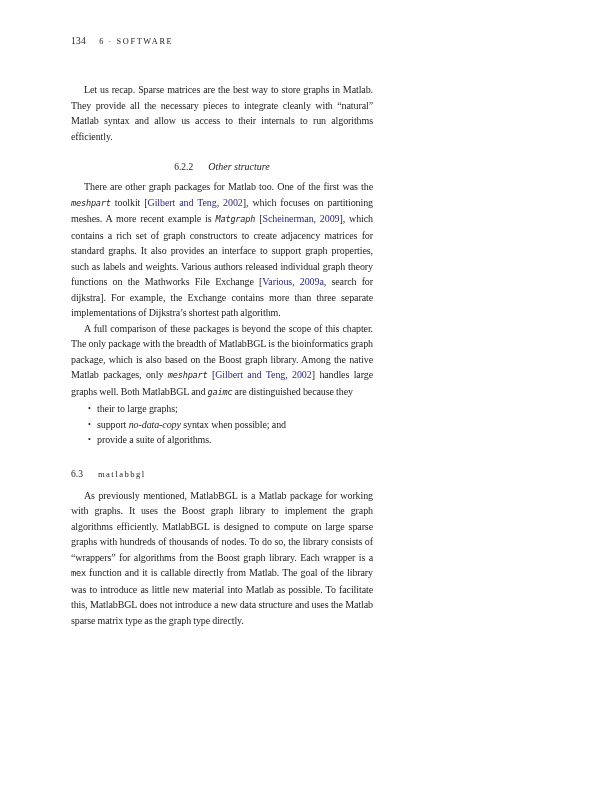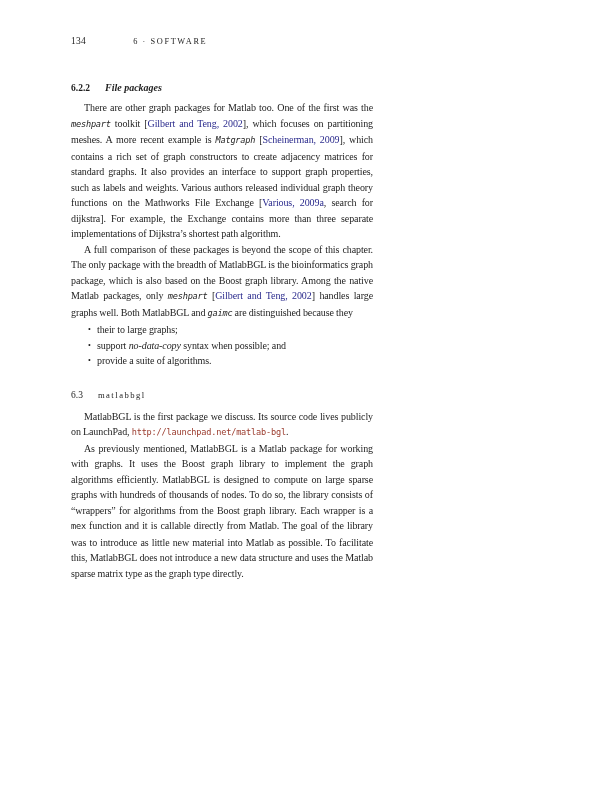--- a/index.html
+++ b/index.html
@@ -22,21 +22,21 @@
     display: flex;
     align-items: baseline;
     margin-bottom: 36px;
   }
   .pagenum {
     font-size: 9.5px;
     letter-spacing: 0.3px;
     text-align: center;
   }
   .chapter-label {
-    margin-left: 47px;
+    margin-left: 13px;
     font-size: 8.3px;
     letter-spacing: 1.6px;
     text-transform: uppercase;
   }
   p.body {
     margin: 0;
     font-size: 10px;
     line-height: 15.5px;
     text-align: justify;
     letter-spacing: -0.1px;
@@ -58,24 +58,25 @@
     color: var(--url, #9a3a2c);
     text-decoration: none;
     cursor: pointer;
     font-family: "DejaVu Sans Mono", "Liberation Mono", monospace;
     font-size: 8.6px;
     letter-spacing: -0.2px;
   }
   em.serif-it { font-style: italic; }
   h3.subsection {
     margin: 17px 0 7px 0;
-    font-weight: bold;
+    font-weight: normal;
     font-size: 10px;
     display: flex;
     align-items: baseline;
+    justify-content: center;
   }
   h3.subsection .secnum {
     font-size: 9.5px;
     margin-right: 15px;
     font-style: normal;
   }
   h3.subsection .sectitle { font-style: italic; }
   h3.section {
     margin: 21px 0 9px 0;
     font-weight: normal;
@@ -117,40 +118,40 @@
 <div class="page">
   <div class="textblock">
 
     <header class="running-header">
       <span class="pagenum">134</span>
       <span class="chapter-label">6 · software</span>
     </header>
 
     <main>
 
+      <p class="body indent"><span>Let us recap. Sparse matrices are the best way to store graphs in Matlab. They provide all the necessary pieces to integrate cleanly with “natural” Matlab syntax and allow us access to their internals to run algorithms efficiently.</span></p>
 
       <h3 class="subsection">
         <span class="secnum">6.2.2</span>
-        <span class="sectitle">File packages</span>
+        <span class="sectitle">Other structure</span>
       </h3>
 
       <p class="body indent"><span>There are other graph packages for Matlab too. One of the first was the </span><span class="mono pkg">meshpart</span><span> toolkit [</span><a class="cite">Gilbert and Teng, 2002</a><span>], which focuses on partitioning meshes. A more recent example is </span><span class="mono pkg">Matgraph</span><span> [</span><a class="cite">Scheinerman, 2009</a><span>], which contains a rich set of graph constructors to create adjacency matrices for standard graphs. It also provides an interface to support graph properties, such as labels and weights. Various authors released individual graph theory functions on the Mathworks File Exchange [</span><a class="cite">Various, 2009a</a><span>, search for dijkstra]. For example, the Exchange contains more than three separate implementations of Dijkstra’s shortest path algorithm.</span></p>
 
       <p class="body indent"><span>A full comparison of these packages is beyond the scope of this chapter. The only package with the breadth of MatlabBGL is the bioinformatics graph package, which is also based on the Boost graph library. Among the native Matlab packages, only </span><span class="mono pkg">meshpart</span><span> [</span><a class="cite">Gilbert and Teng, 2002</a><span>] handles large graphs well. Both MatlabBGL and </span><span class="mono pkg">gaimc</span><span> are distinguished because they</span></p>
 
       <ul class="bullets">
         <li><span class="bullet-glyph">•</span><span>their to large graphs;</span></li>
         <li><span class="bullet-glyph">•</span><span>support </span><em class="serif-it">no-data-copy</em><span> syntax when possible; and</span></li>
         <li><span class="bullet-glyph">•</span><span>provide a suite of algorithms.</span></li>
       </ul>
 
       <h3 class="section">
         <span class="secnum">6.3</span>
         <span class="sectitle-caps">matlabbgl</span>
       </h3>
 
-      <p class="body indent"><span>MatlabBGL is the first package we discuss. Its source code lives publicly on LaunchPad, </span><a class="urllink">http://launchpad.net/matlab-bgl</a><span>.</span></p>
 
       <p class="body indent"><span>As previously mentioned, MatlabBGL is a Matlab package for working with graphs. It uses the Boost graph library to implement the graph algorithms efficiently. MatlabBGL is designed to compute on large sparse graphs with hundreds of thousands of nodes. To do so, the library consists of “wrappers” for algorithms from the Boost graph library. Each wrapper is a </span><span class="mono">mex</span><span> function and it is callable directly from Matlab. The goal of the library was to introduce as little new material into Matlab as possible. To facilitate this, MatlabBGL does not introduce a new data structure and uses the Matlab sparse matrix type as the graph type directly.</span></p>
 
     </main>
   </div>
 </div>
 
 </body></html>

